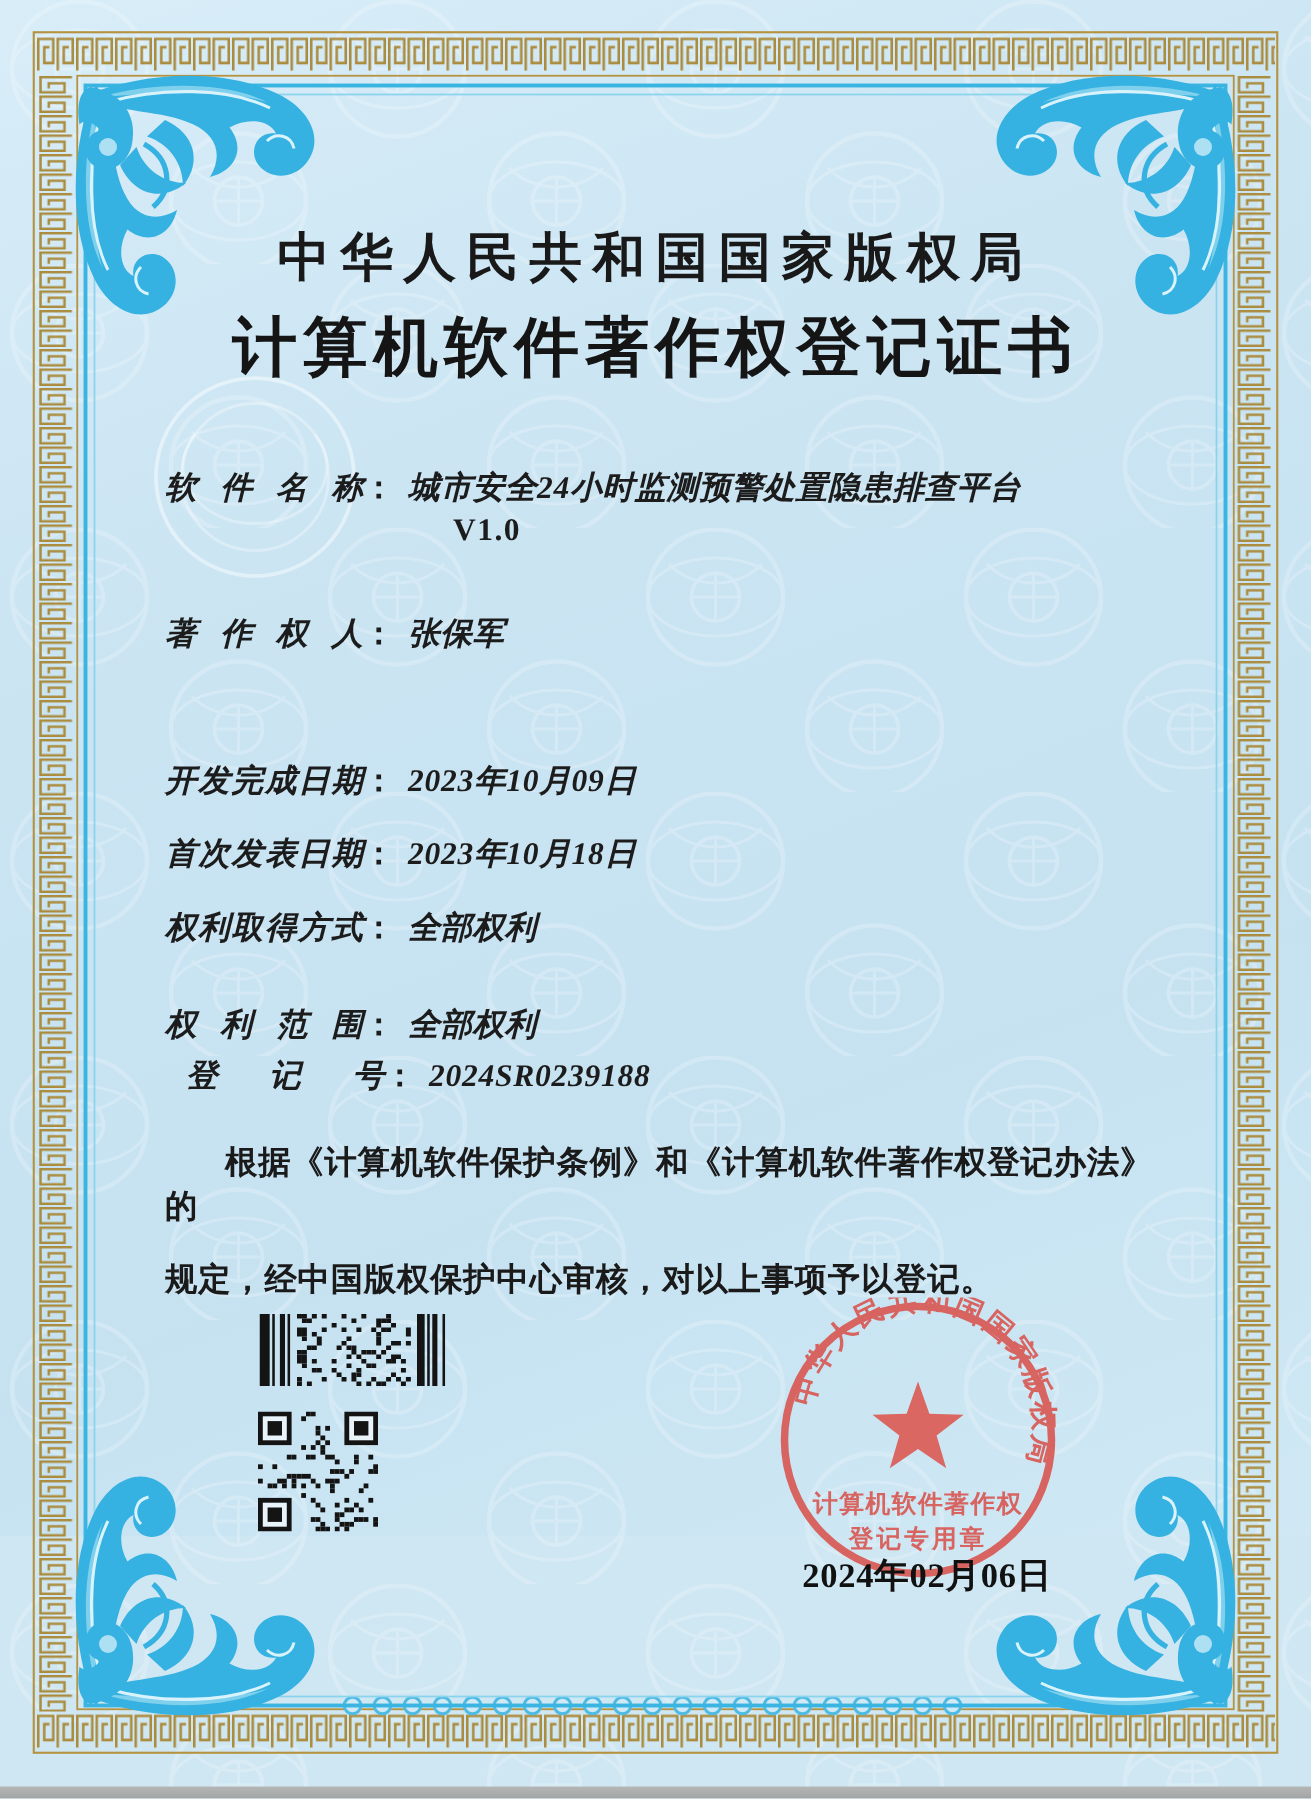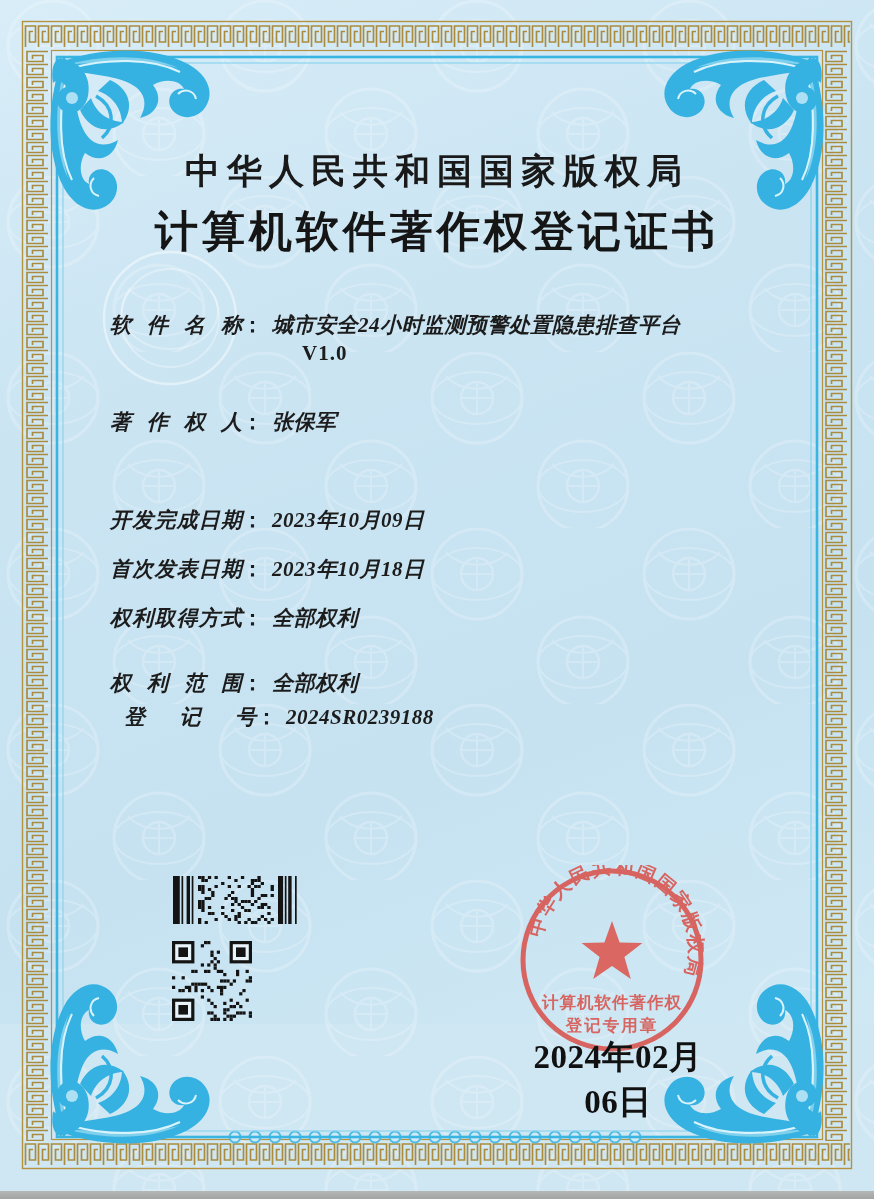--- a/index.html
+++ b/index.html
@@ -18,21 +18,21 @@
   .fields{left:110px;top:303px;width:680px;}
   .frow{position:absolute;left:0;white-space:nowrap;font-size:21px;font-weight:600;}
   .flabel{display:inline-block;width:132px;text-align:justify;text-align-last:justify;
           vertical-align:top;font-style:italic;}
   .fcolon{display:inline-block;width:22px;}
   .fvalue{display:inline-block;padding-left:8px;letter-spacing:.5px;font-style:italic;}
   .fvalue2{position:absolute;left:170px;top:30px;font-size:21px;font-weight:600;letter-spacing:1px;margin-left:22px;}
   .statement{left:110px;top:760px;width:668px;font-size:21.5px;font-weight:600;color:#1a1a1a;}
   .statement .l1{text-indent:40px;letter-spacing:.6px;margin:0 0 20px 0;}
   .statement .l2{letter-spacing:.6px;margin:0;}
-  .issue-date{left:528px;top:1035px;width:180px;text-align:center;font-size:33px;font-weight:700;
+  .issue-date{left:528px;top:1035px;width:180px;text-align:center;font-size:23px;font-weight:700;
         letter-spacing:.5px;color:#111;}
   .codes{background:transparent;}
   .photo-strip{left:0;top:1191px;width:874px;height:8px;background:linear-gradient(#b5b7b6,#a2a4a3);}
 </style>
 </head>
 <body>
 
 <div class="page">
 
   <svg class="decor" viewBox="0 0 874 1199" xmlns="http://www.w3.org/2000/svg">
@@ -156,20 +156,24 @@
       <span class="flabel">权利取得方式</span><span class="fcolon">：</span><span class="fvalue">全部权利</span>
     </div>
     <div class="frow" style="top:350px;margin-top:16px;">
       <span class="flabel">权利范围</span><span class="fcolon">：</span><span class="fvalue">全部权利</span>
     </div>
     <div class="frow" style="top:400px;margin-left:14px;">
       <span class="flabel">登记号</span><span class="fcolon">：</span><span class="fvalue">2024SR0239188</span>
     </div>
   </div>
 
+  <div class="abs statement">
+    <p class="l1">根据《计算机软件保护条例》和《计算机软件著作权登记办法》的</p>
+    <p class="l2">规定，经中国版权保护中心审核，对以上事项予以登记。</p>
+  </div>
 
   <svg class="abs codes" style="left:173px;top:876px;" width="132" height="48" viewBox="0 0 132 48" xmlns="http://www.w3.org/2000/svg">
       <rect x="0" y="0" width="6.8" height="48" fill="#141414"></rect>
       <rect x="8.5" y="0" width="1.7" height="48" fill="#141414"></rect>
       <rect x="13.6" y="0" width="3.4" height="48" fill="#141414"></rect>
       <rect x="18.7" y="0" width="1.7" height="48" fill="#141414"></rect>
       <rect x="25" y="0" width="3.3" height="3" fill="#141414"></rect>
       <rect x="25" y="9" width="3.3" height="3" fill="#141414"></rect>
       <rect x="25" y="12" width="3.3" height="3" fill="#141414"></rect>
       <rect x="25" y="24" width="3.3" height="3" fill="#141414"></rect>

